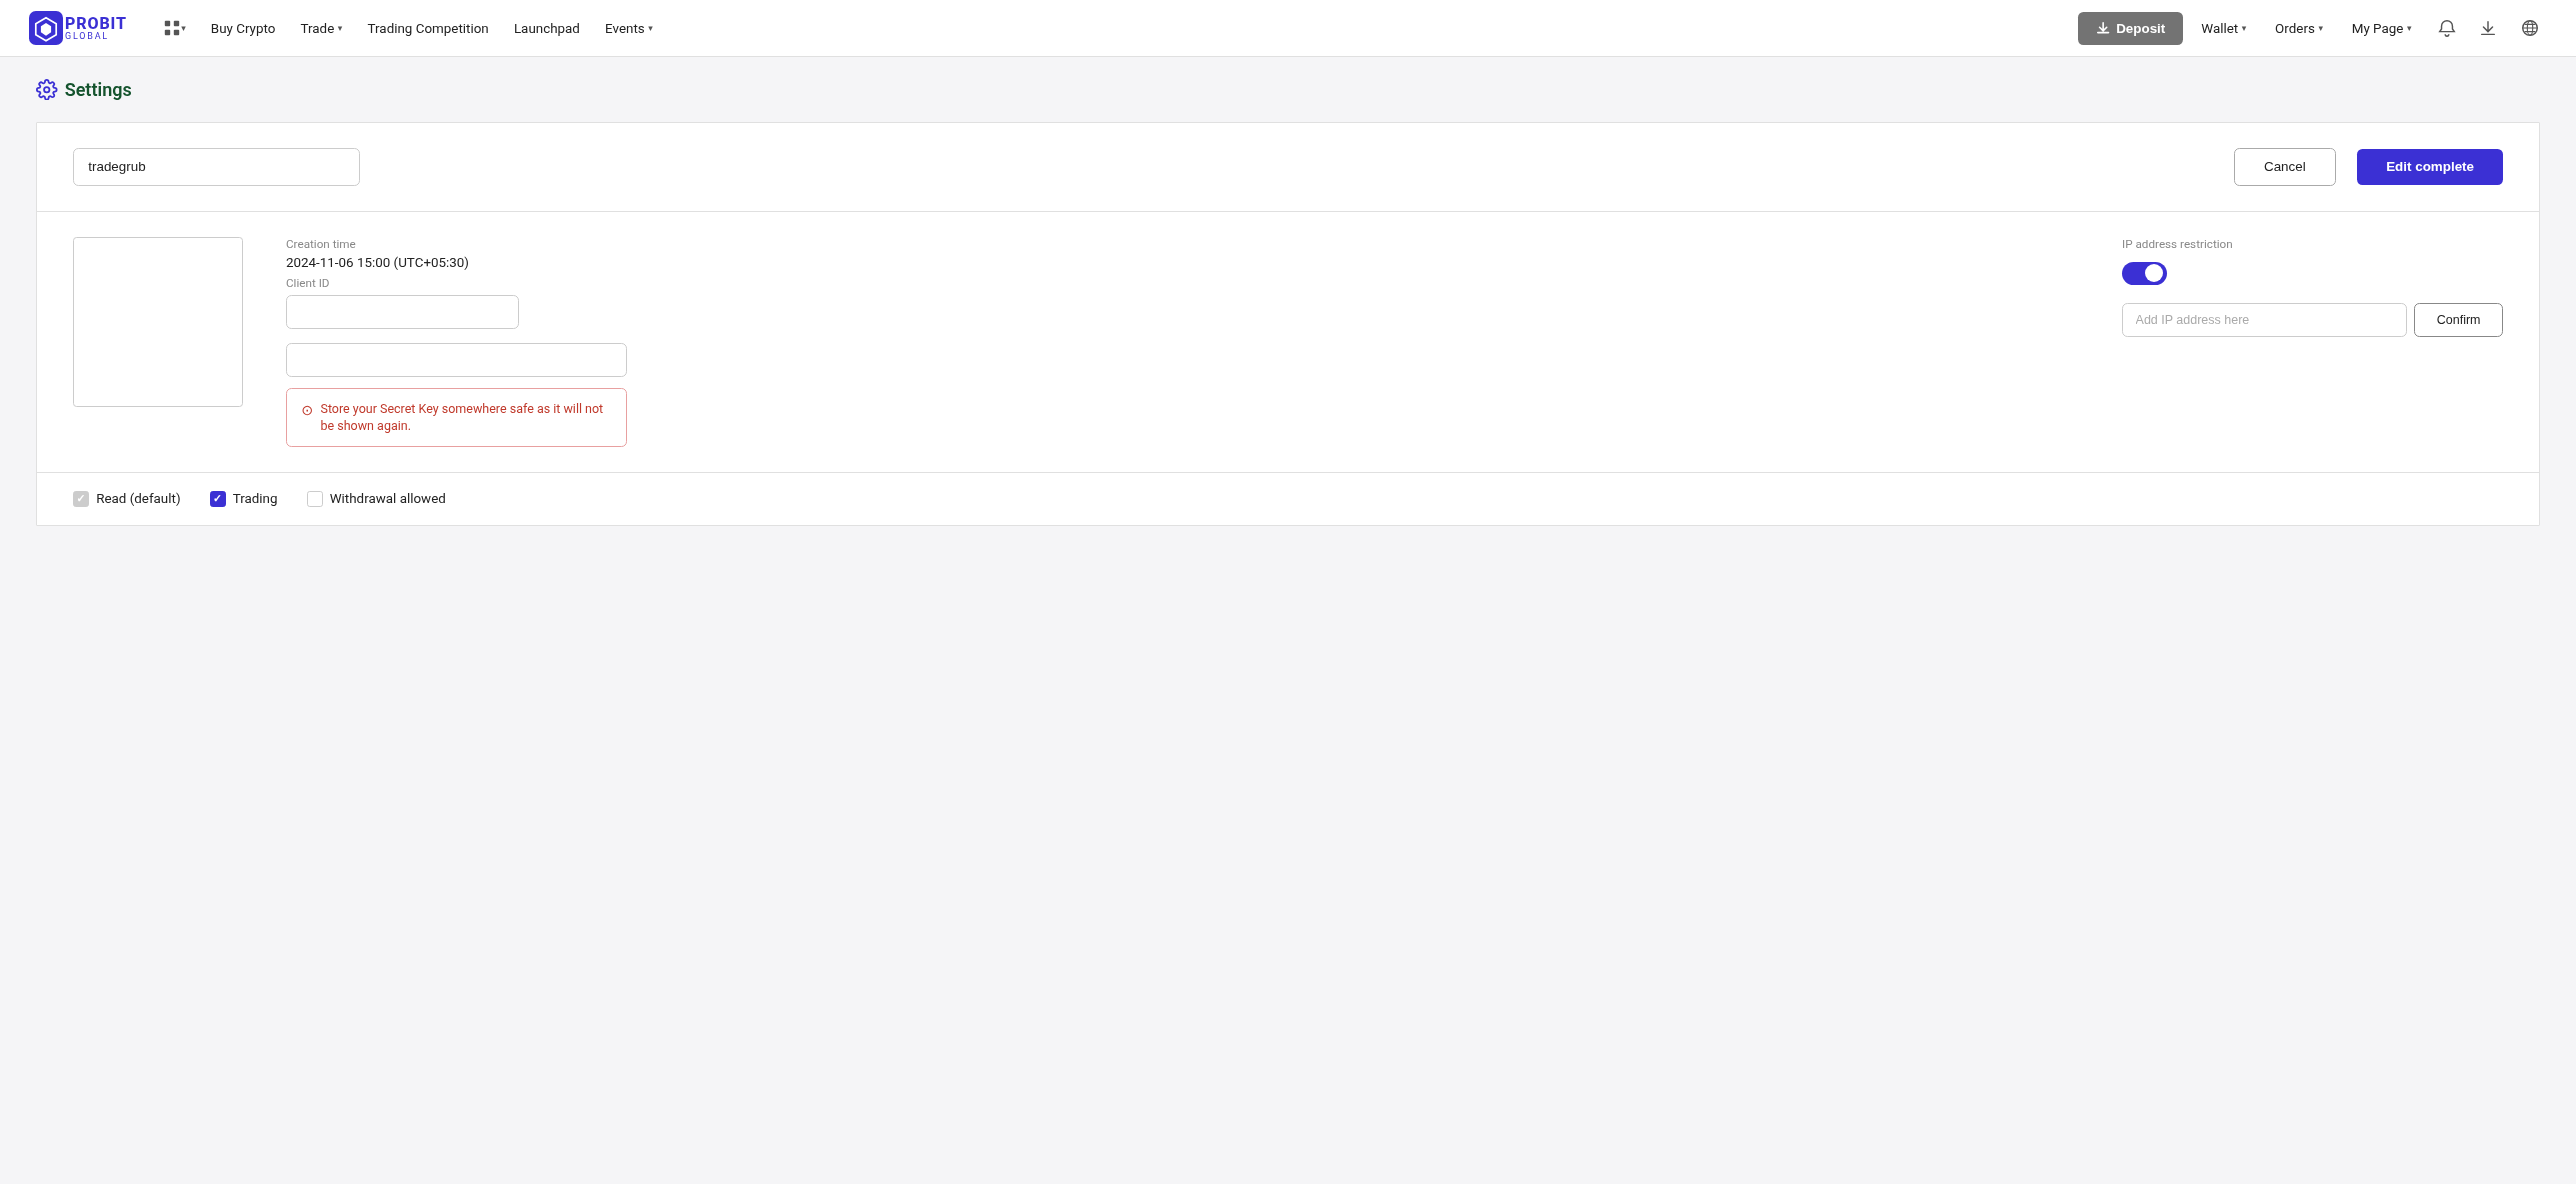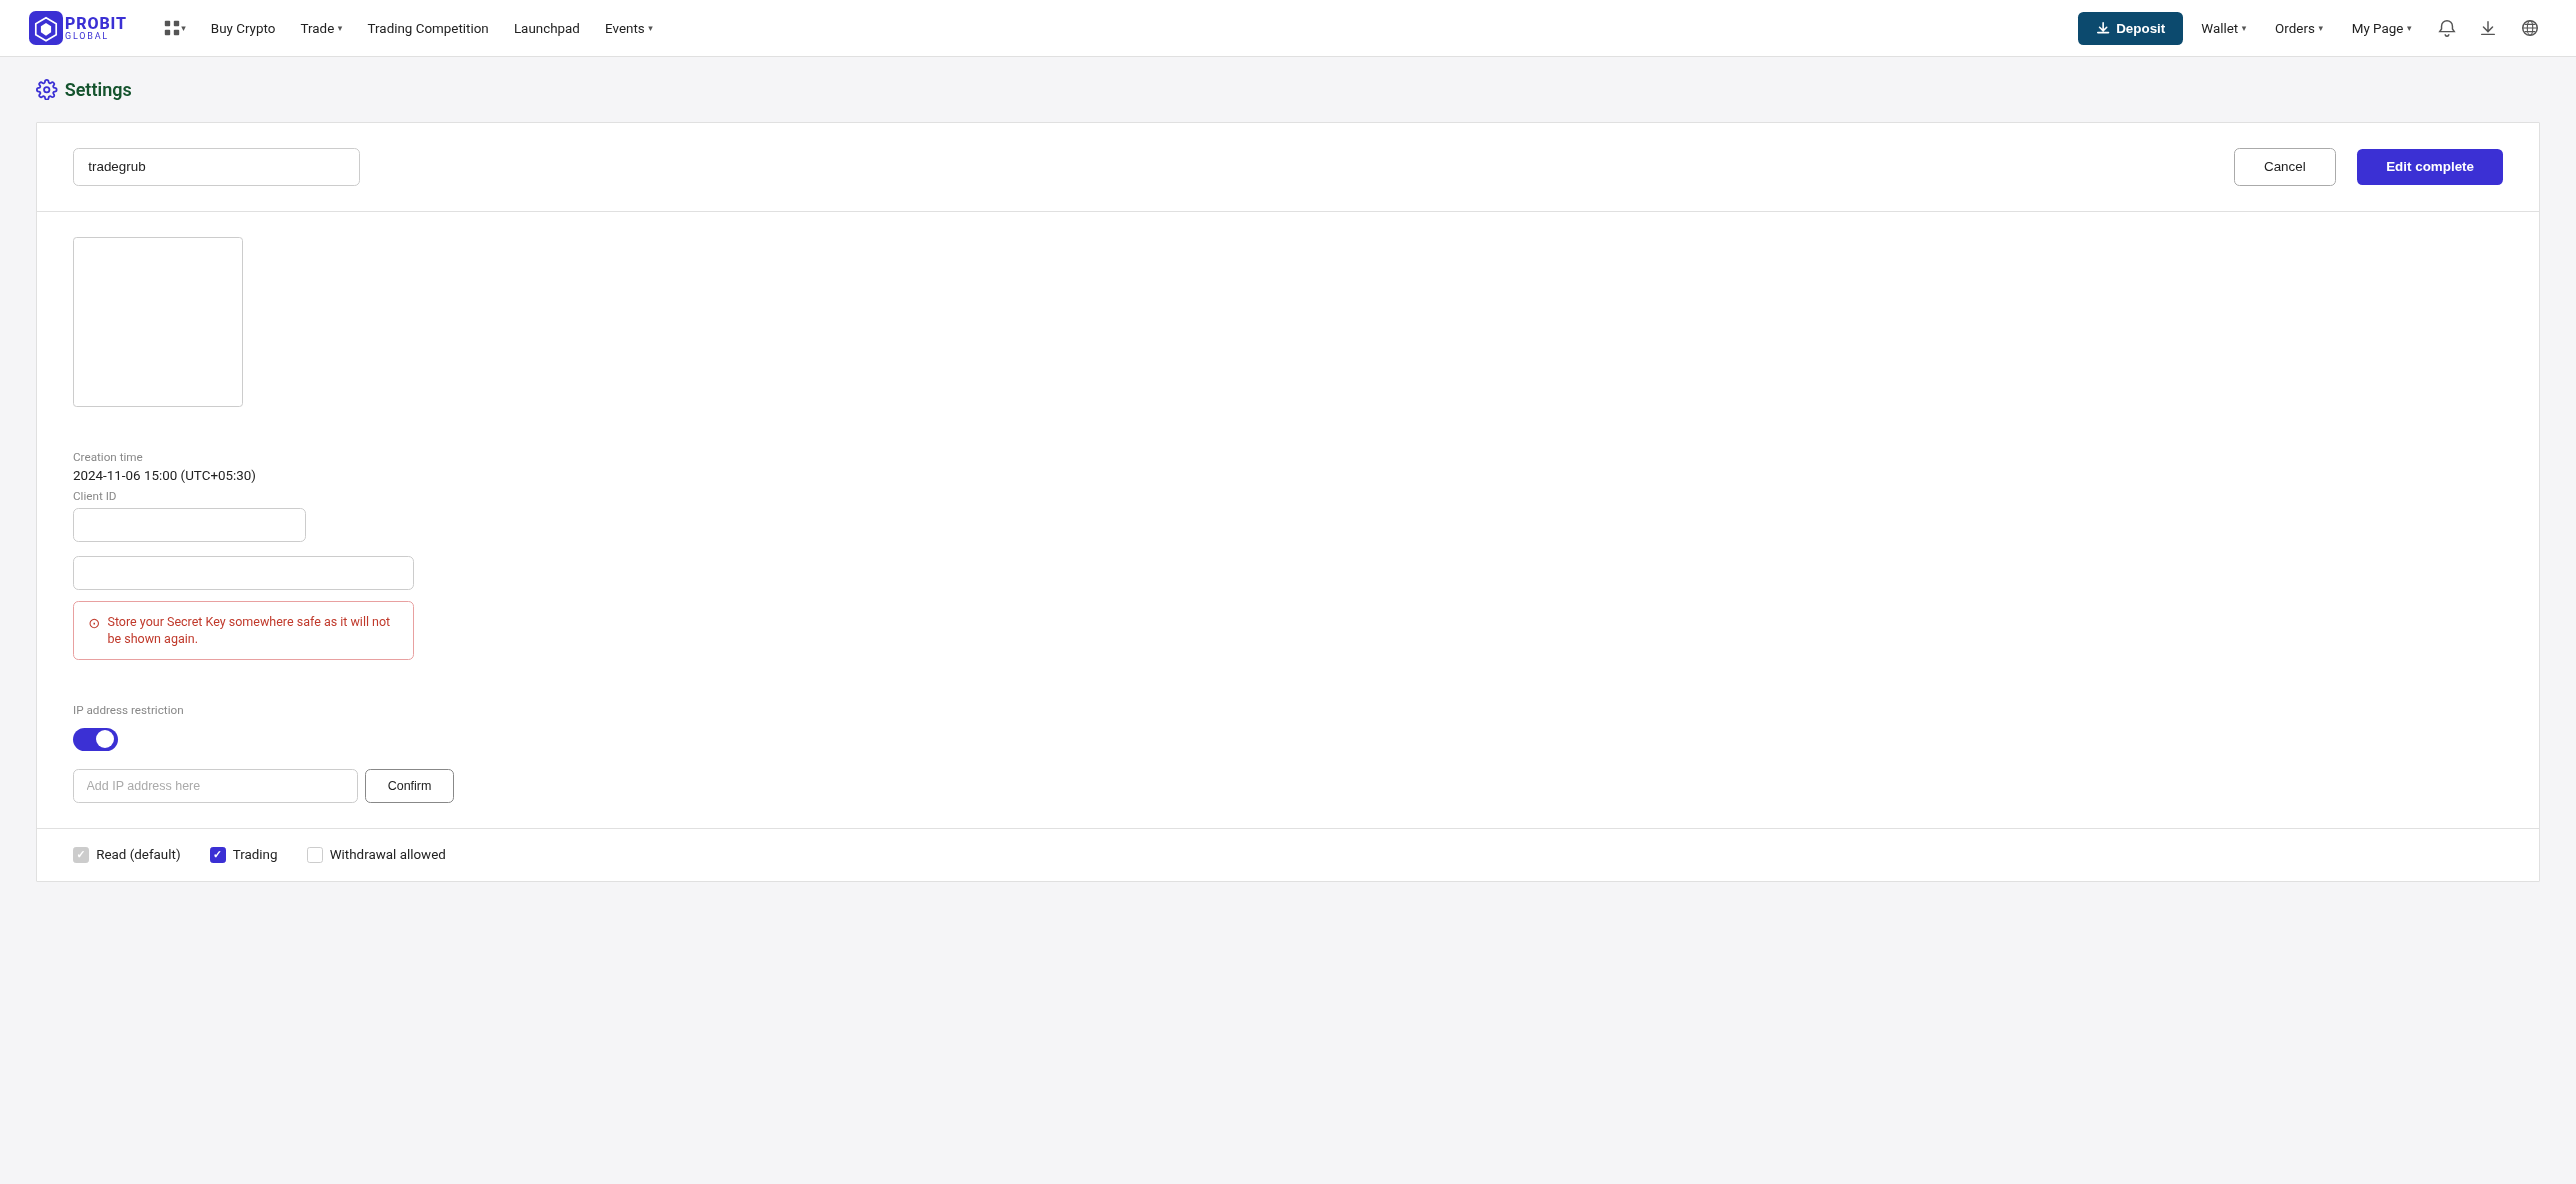--- a/index.html
+++ b/index.html
@@ -65,21 +65,21 @@
     .header-right {
       display: flex;
       align-items: center;
       gap: 7.2px;
       margin-left: auto;
     }
     .btn-deposit {
       display: flex;
       align-items: center;
       gap: 5.4px;
-      background: #0c4a6e;
+      background: #737373;
       color: #fff;
       border: none;
       border-radius: 5.4px;
       padding: 9px 18px;
       font-size: 13.4px;
       font-weight: 600;
       cursor: pointer;
     }
     .header-nav-item {
       display: flex;
@@ -162,21 +162,20 @@
       font-size: 13.4px;
       font-weight: 600;
       cursor: pointer;
     }
 
     
     .api-section {
       display: flex;
       gap: 43px;
       align-items: flex-start;
-      flex-direction: column;
     }
     .qr-box {
       width: 170px;
       height: 170px;
       border: 1.8px solid #ccc;
       border-radius: 3.6px;
       flex-shrink: 0;
       background: #fff;
     }
     .api-details {

